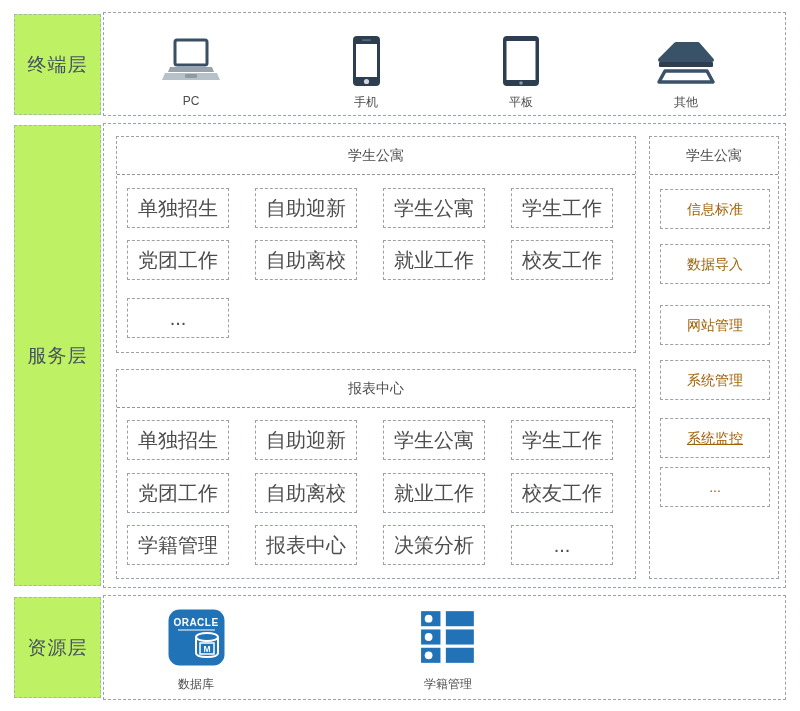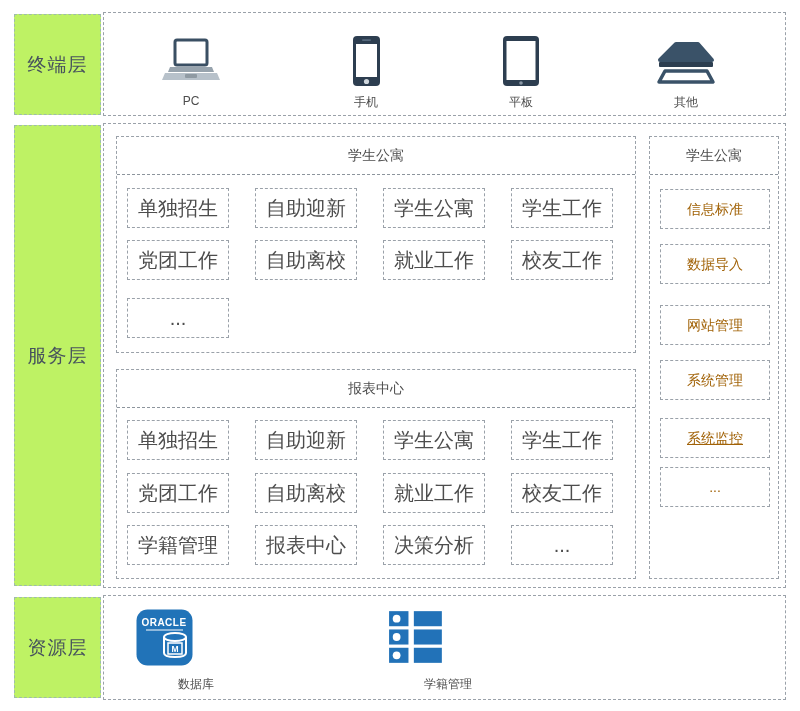--- a/index.html
+++ b/index.html
@@ -22,21 +22,21 @@
   .grid-row{position:absolute;left:10px;display:flex;gap:26px;}
   .gbox{width:102px;height:40px;line-height:38px;text-align:center;font-size:20px;
     border:1px dashed #9aa1a9;box-sizing:border-box;background:#fff;color:#4d4d4d;
     white-space:nowrap;overflow:hidden;}
   .sbox{position:absolute;left:10px;width:110px;height:40px;line-height:38px;text-align:center;
     font-size:14px;border:1px dashed #9aa1a9;box-sizing:border-box;background:#fff;color:#a16207;}
 
   
   .item{position:absolute;width:120px;text-align:center;}
   .item .icon{height:66px;display:flex;align-items:flex-end;justify-content:center;}
-  .item .res-icon{height:60px;display:flex;align-items:flex-start;padding-top:2px;}
+  .item .res-icon{height:60px;display:flex;align-items:flex-start;justify-content:center;padding-top:2px;}
   .item .ilabel{margin-top:7px;font-size:12px;color:#4d4d4d;}
 
   svg{display:block;}
 </style>
 </head>
 <body>
 
 <div class="page">
 
   <div class="label-box" style="left:14px;top:14px;width:87px;height:101px;">

